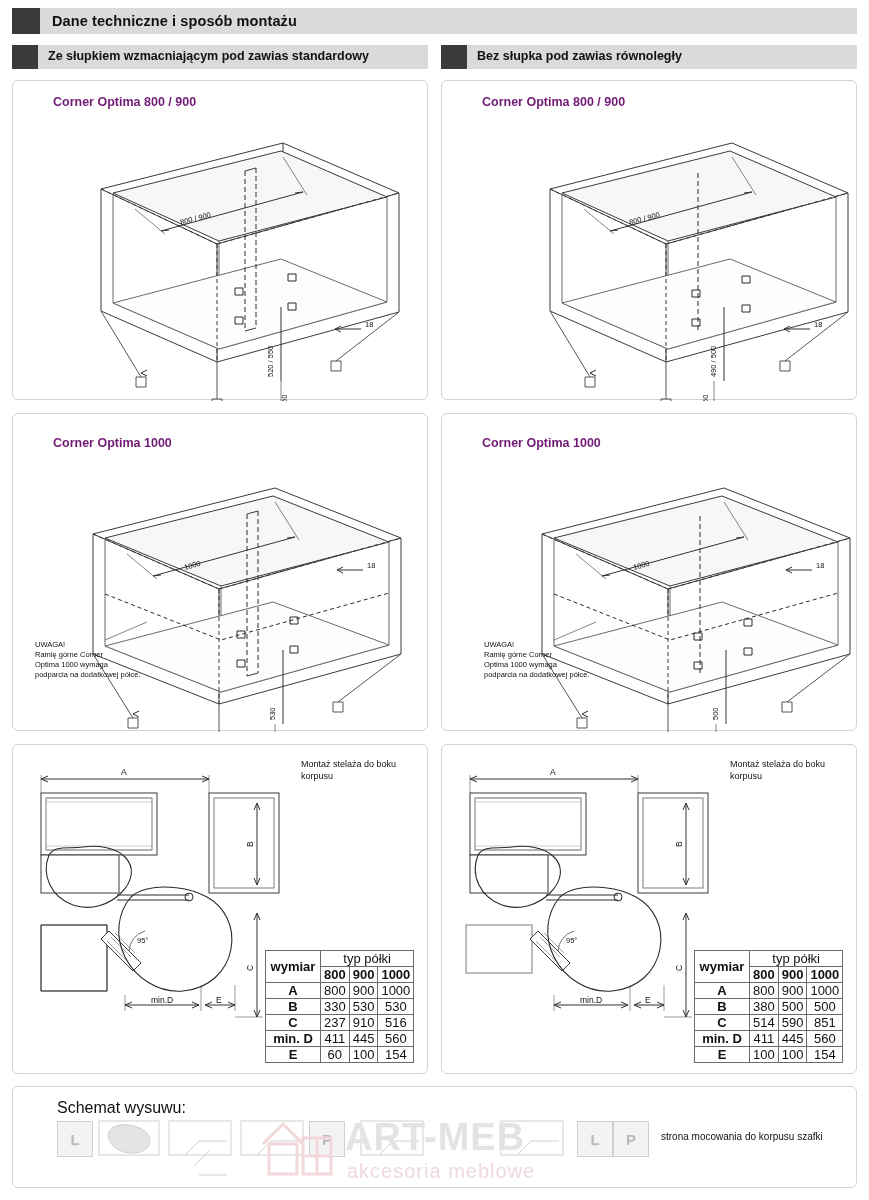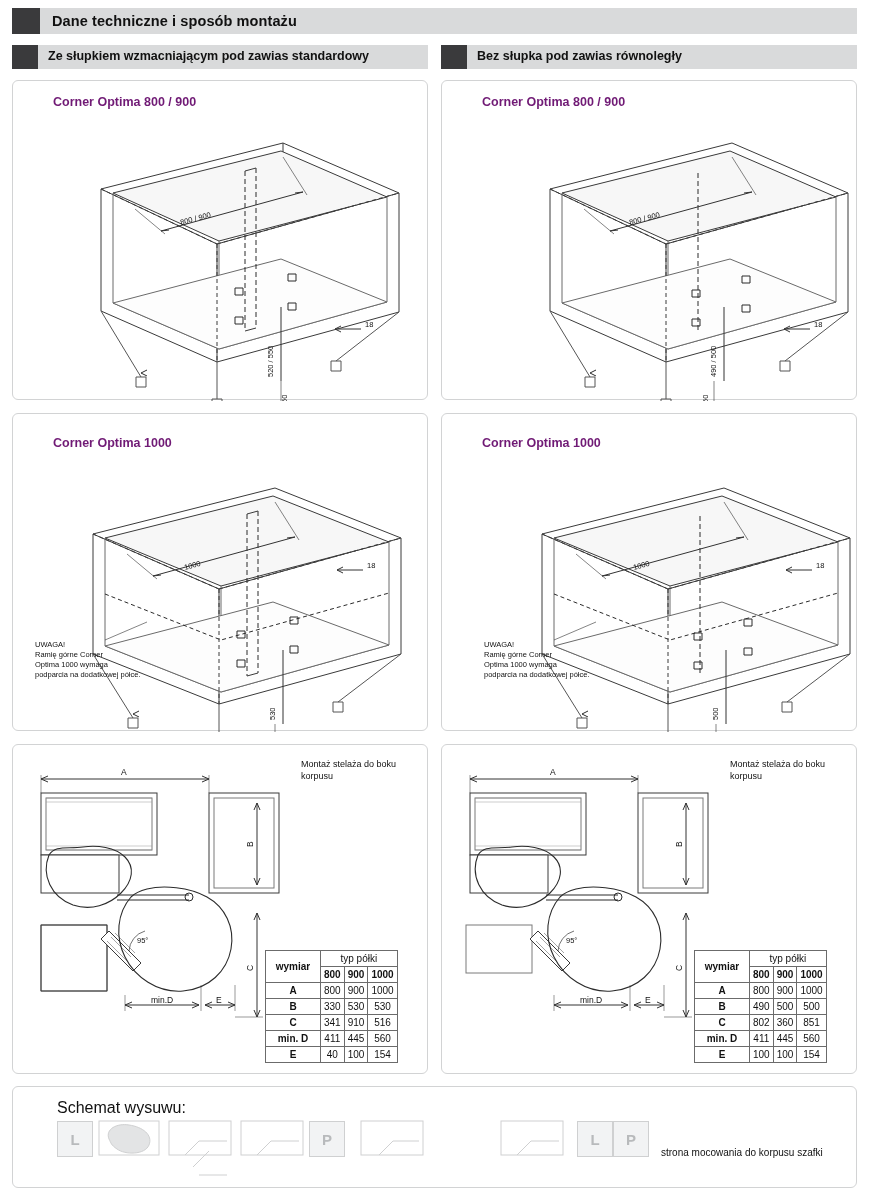--- a/index.html
+++ b/index.html
@@ -46,21 +46,21 @@
     position:absolute;font-size:12.5px;font-weight:bold;color:#701a75;
   }
 
   
   .svgwrap{position:absolute;left:0;top:0;}
 
   
   table.spec{
     position:absolute;
     border-collapse:collapse;
-    font-size:10px;
+    font-size:13px;
     color:#111;
   }
   table.spec td,table.spec th{
     border:1px solid #6b6b6b;
     text-align:center;
     padding:1px 3px;
     font-weight:normal;
     height:13px;
     line-height:12px;
   }
@@ -453,33 +453,33 @@
         <td>1000</td>
       </tr>
       <tr>
         <td class="firstcol">B</td>
         <td>330</td>
         <td>530</td>
         <td>530</td>
       </tr>
       <tr>
         <td class="firstcol">C</td>
-        <td>341</td>
+        <td>237</td>
         <td>910</td>
         <td>516</td>
       </tr>
       <tr>
         <td class="firstcol">min. D</td>
         <td>411</td>
         <td>445</td>
         <td>560</td>
       </tr>
       <tr>
         <td class="firstcol">E</td>
-        <td>40</td>
+        <td>60</td>
         <td>100</td>
         <td>154</td>
       </tr>
     </tbody>
       </table>
   </div>
 
   <div class="panel" style="left:441px;top:744px;width:416px;height:330px;">
     <svg class="svgwrap" width="416" height="330" viewBox="0 0 416 330">
       <g fill="none" stroke="#3a3a3a" stroke-width="1">
@@ -550,28 +550,28 @@
         <th class="valcol">1000</th>
       </tr>
       <tr>
         <td class="firstcol">A</td>
         <td>800</td>
         <td>900</td>
         <td>1000</td>
       </tr>
       <tr>
         <td class="firstcol">B</td>
-        <td>490</td>
+        <td>380</td>
         <td>500</td>
         <td>500</td>
       </tr>
       <tr>
         <td class="firstcol">C</td>
-        <td>802</td>
-        <td>360</td>
+        <td>514</td>
+        <td>590</td>
         <td>851</td>
       </tr>
       <tr>
         <td class="firstcol">min. D</td>
         <td>411</td>
         <td>445</td>
         <td>560</td>
       </tr>
       <tr>
         <td class="firstcol">E</td>
@@ -607,17 +607,30 @@
 
         <rect x="488" y="34" width="62" height="34"></rect>
         <path d="M504,68 L518,54 L546,54" stroke="#cfd0d1"></path>
       </g>
     </svg>
 
     <div class="lp-box" style="left:296px;top:34px;">P</div>
     <div class="lp-box" style="left:564px;top:34px;">L</div>
     <div class="lp-box" style="left:600px;top:34px;">P</div>
 
-    <div class="schema-label" style="left:648px;top:60px;font-size:10px;">strona mocowania do korpusu szafki</div>
-  </div>
-
+    <div class="schema-label" style="left:648px;top:44px;font-size:10px;">strona mocowania do korpusu szafki</div>
+  </div>
+
+  <div class="wm">
+    <svg class="wm-mark" width="84" height="68" viewBox="0 0 84 68">
+      <g fill="none" stroke="#f3d7da" stroke-width="3">
+        <path d="M8,30 L28,10 L48,30"></path>
+        <rect x="14" y="30" width="28" height="30"></rect>
+        <rect x="48" y="24" width="28" height="36"></rect>
+        <line x1="48" y1="42" x2="76" y2="42"></line>
+        <line x1="62" y1="24" x2="62" y2="60"></line>
+      </g>
+    </svg>
+    <div class="wm-text">ART-MEB</div>
+    <div class="wm-sub">akcesoria meblowe</div>
+  </div>
 
 </div>
 
 </body></html>

